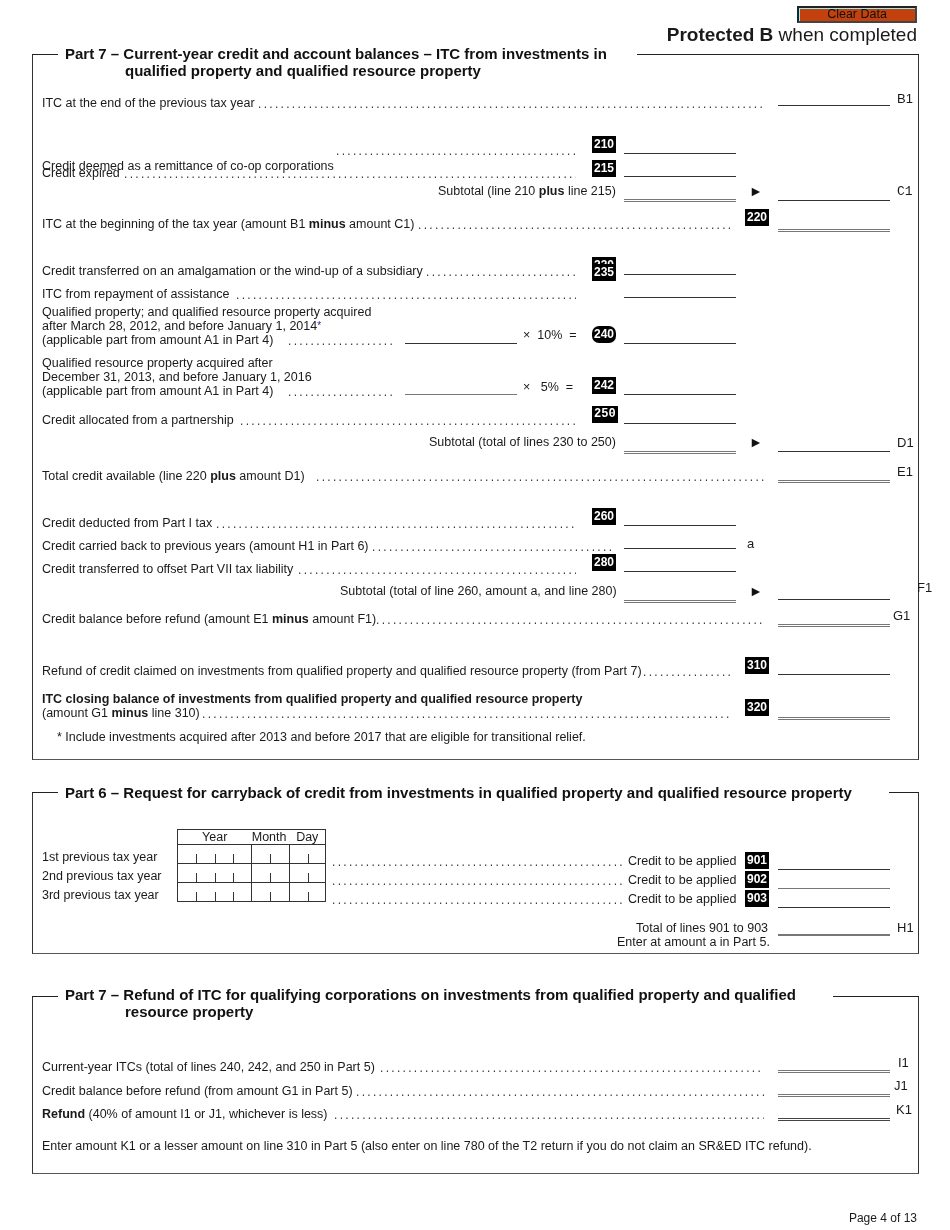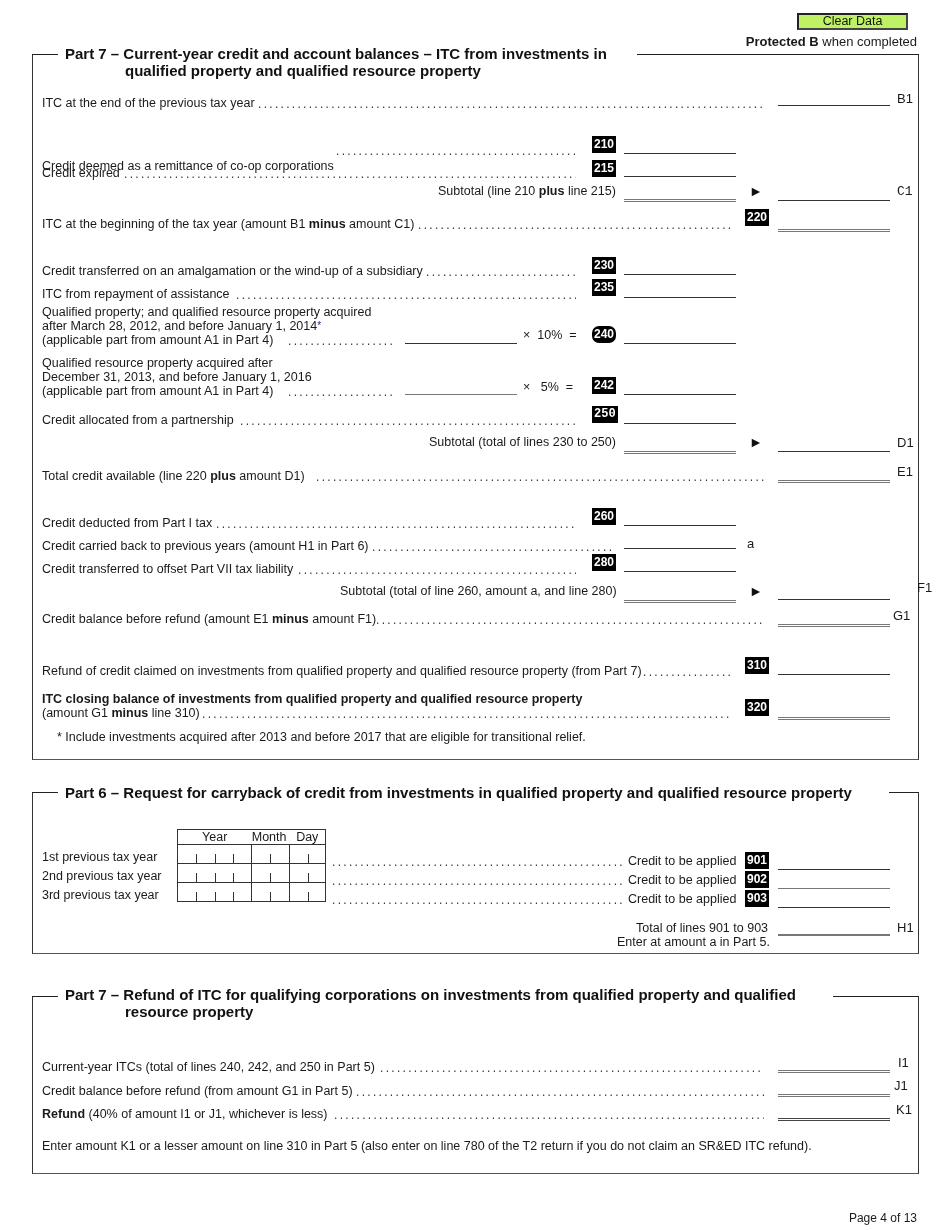--- a/index.html
+++ b/index.html
@@ -1,20 +1,20 @@
 <!DOCTYPE html>
 <html><head>
 <meta charset="utf-8">
 <style>
   * { box-sizing: border-box; margin: 0; padding: 0; }
   html, body { width: 950px; height: 1230px; background: #fff; }
   body { position: relative; font-family: "Liberation Sans", sans-serif; font-size: 12.5px; color: #1a1a1a; overflow: hidden; }
   .abs { position: absolute; }
-  .clear-btn { left: 797px; top: 6px; width: 111px; height: 17px; background: #bef264; border: 2px solid #222; border-right-color: #444; border-bottom-color: #444; font-size: 12.5px; text-align: center; line-height: 13px; color: #111; cursor: pointer; box-shadow: inset 1px 1px 0 #8ef0fa; margin-top: 7px; }
-  .protected { right: 33px; top: 34px; font-size: 13px; }
+  .clear-btn { left: 797px; top: 6px; width: 120px; height: 17px; background: #c2410c; border: 2px solid #222; border-right-color: #444; border-bottom-color: #444; font-size: 12.5px; text-align: center; line-height: 13px; color: #111; cursor: pointer; box-shadow: inset 1px 1px 0 #8ef0fa; }
+  .protected { right: 33px; top: 24px; font-size: 19px; }
   .protected b { font-weight: bold; }
   .section { position: absolute; left: 32px; width: 887px; border: 1px solid #333; border-top: none; border-bottom: 1.5px solid #555; }
   .sec-topline-l { position: absolute; height: 1px; background: #222; }
   .sec-title { position: absolute; font-weight: bold; font-size: 15px; line-height: 17px; color: #111; }
   .lbl { position: absolute; white-space: nowrap; font-size: 12.5px; line-height: 14px; }
   .dots { position: absolute; height: 12px; overflow: hidden; white-space: nowrap; font-size: 12px; letter-spacing: 2.3px; color: #333; }
   .code { position: absolute; background: #000; color: #fff; font-weight: bold; font-size: 12px; line-height: 16px; height: 17px; padding: 0 2px; text-align: center; min-width: 23px; }
   .fld { position: absolute; height: 14px; border: none; border-bottom: 1.2px solid #333; background: transparent; outline: none; font-family: "Liberation Sans", sans-serif; font-size: 12px; text-align: right; }
   .fld.dbl { border-bottom: 3.5px double #444; height: 15px; }
   .fld.gray { border-bottom-color: #777; }
@@ -66,21 +66,21 @@
 <div class="code" style="left:745px; top:209px;">220</div>
 <input class="fld dbl gray" style="left: 778px; top: 217px; width: 112px;">
 
 <div class="lbl" style="left:42px; top:264px;">Credit transferred on an amalgamation or the wind-up of a subsidiary</div>
 <div class="dots" style="left:426px; top:265px; width:150px;">.........................................</div>
 <div class="code" style="left:592px; top:257px;">230</div>
 <input class="fld" style="left: 624px; top: 261px; width: 112px;">
 
 <div class="lbl" style="left:42px; top:287px;">ITC from repayment of assistance</div>
 <div class="dots" style="left:236px; top:288px; width:340px;">...........................................................................................</div>
-<div class="code" style="left:592px; top:279px;">235</div>
+<div class="code" style="left:592px; top:264px;">235</div>
 <input class="fld" style="left: 624px; top: 284px; width: 112px;">
 
 <div class="lbl" style="left:42px; top:305px;">Qualified property; and qualified resource property acquired</div>
 <div class="lbl" style="left:42px; top:319px;"><span>after March 28, 2012, and before January 1, 2014</span><span style="color:#1a1aa6; font-size:10px; vertical-align:top;">*</span></div>
 <div class="lbl" style="left:42px; top:333px;">(applicable part from amount A1 in Part 4)</div>
 <div class="dots" style="left:288px; top:334px; width:108px;">...........................</div>
 <input class="fld" style="left: 405px; top: 330px; width: 112px;">
 <div class="lbl" style="left:523px; top:328px; white-space:pre;">×  10%  =</div>
 <div class="code" style="left:592px; top:326px;border-radius:7px;">240</div>
 <input class="fld" style="left: 624px; top: 330px; width: 112px;">

